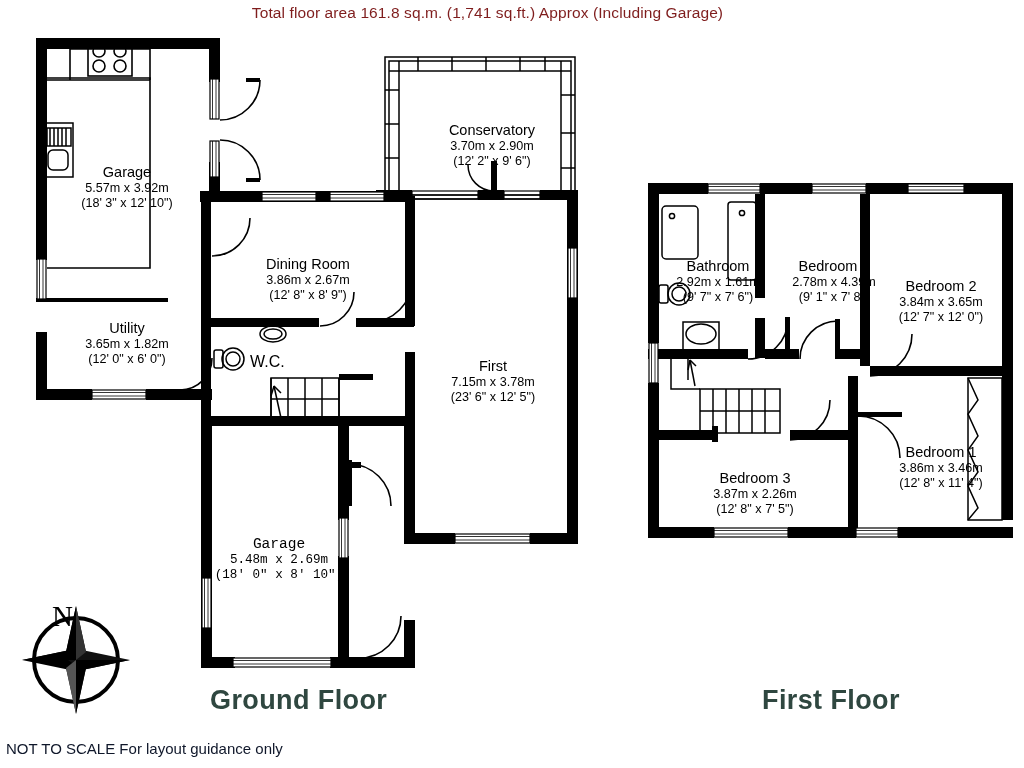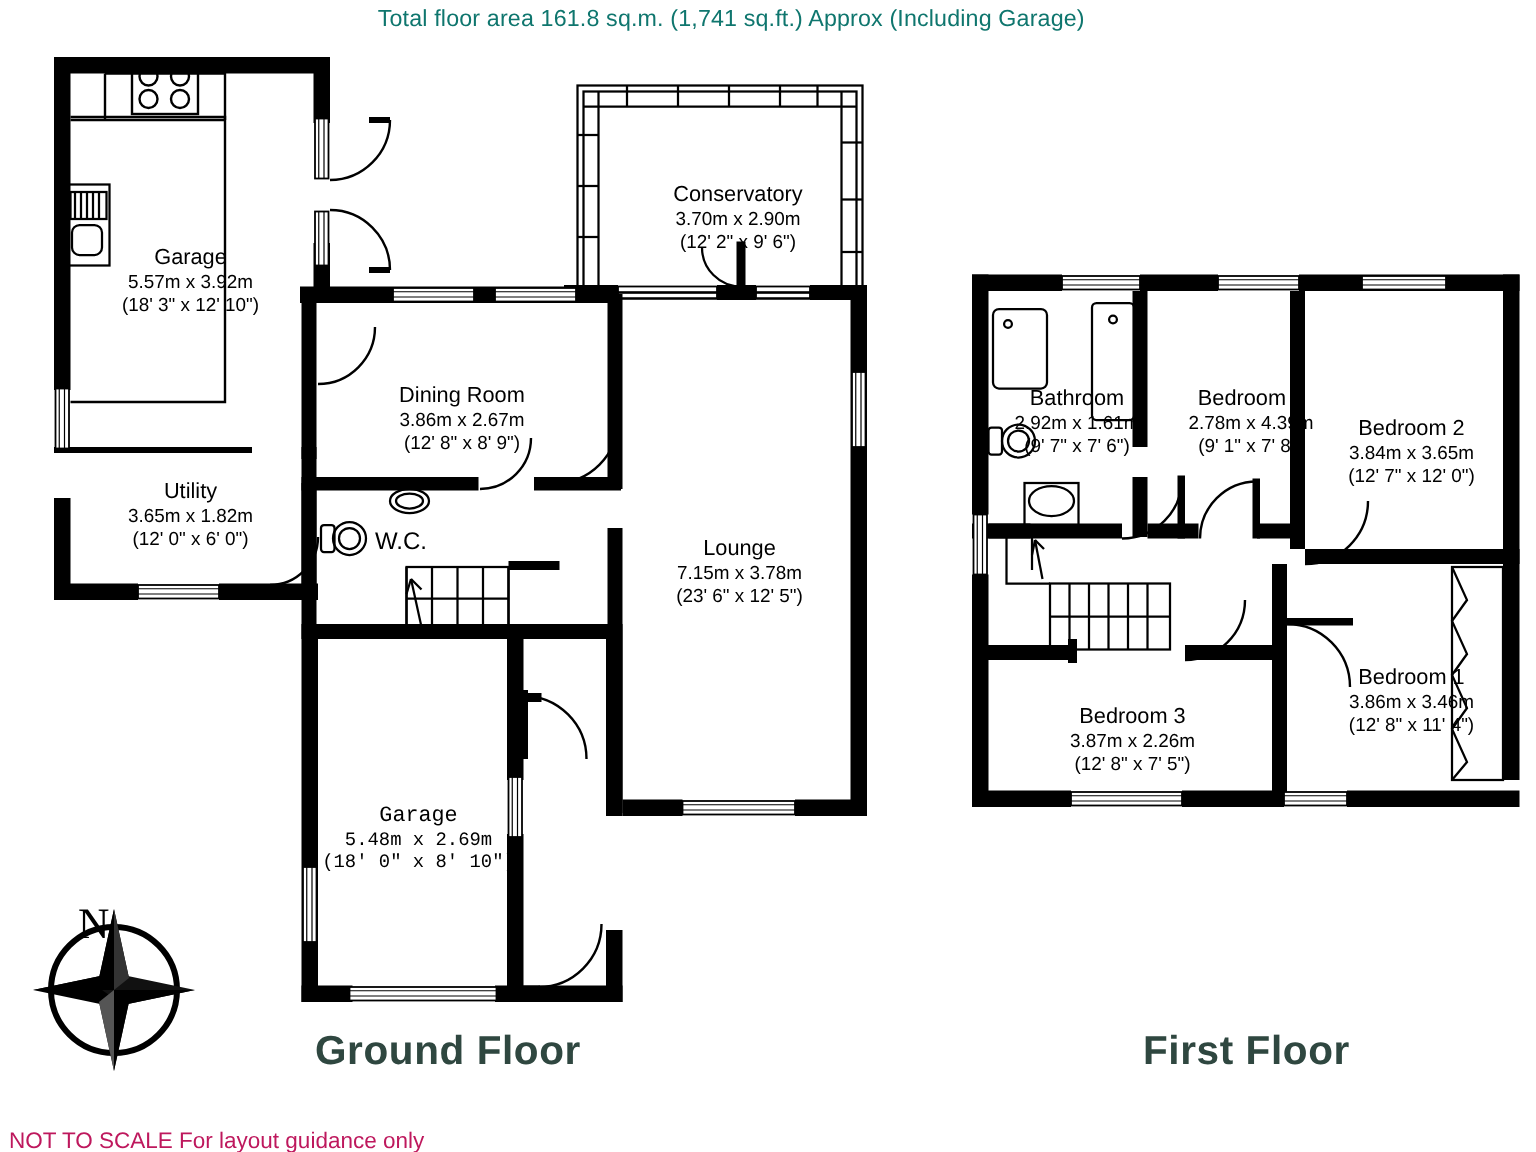--- a/index.html
+++ b/index.html
@@ -23,44 +23,43 @@
     height: 768px;
   }
   .header-title {
     position: absolute;
     left: 0;
     top: 4px;
     width: 975px;
     text-align: center;
     font-size: 15.5px;
     font-family: "Liberation Sans", sans-serif;
-    color: #0f766e;
+    color: #7f1d1d;
     letter-spacing: 0.1px;
   }
   .floor-caption {
     position: absolute;
     font-size: 27px;
     font-weight: bold;
     color: #2f4740;
     font-family: "Liberation Sans", sans-serif;
     letter-spacing: 0.4px;
     white-space: nowrap;
   }
   #ground-caption { left: 210px; top: 685px; }
   #first-caption  { left: 762px; top: 685px; }
 
   .disclaimer {
     position: absolute;
     left: 6px;
     top: 740px;
     font-size: 15px;
-    color: #be185d;
+    color: #0f172a;
     white-space: nowrap;
     font-family: "Liberation Sans", sans-serif;
-    margin-top: 12px;
   }
 
   
   .room-label {
     position: absolute;
     text-align: center;
     line-height: 1.18;
     white-space: nowrap;
     font-family: "Liberation Sans", sans-serif;
     color: #000;
@@ -524,21 +523,21 @@
     <span class="rimp">(12' 8" x 8' 9")</span>
   </div>
 
   <div class="room-label" style="left:62px; top:320px; width:130px;">
     <span class="rname">Utility</span>
     <span class="rdim">3.65m x 1.82m</span>
     <span class="rimp">(12' 0" x 6' 0")</span>
   </div>
 
   <div class="room-label" style="left:428px; top:358px; width:130px;">
-    <span class="rname">Lounge</span>
+    <span class="rname">First</span>
     <span class="rdim">7.15m x 3.78m</span>
     <span class="rimp">(23' 6" x 12' 5")</span>
   </div>
 
   <div class="room-label" style="left:214px; top:536px; width:130px;font-family:Liberation Mono, monospace;">
     <span class="rname">Garage</span>
     <span class="rdim">5.48m x 2.69m</span>
     <span class="rimp">(18' 0" x 8' 10")</span>
   </div>
 

